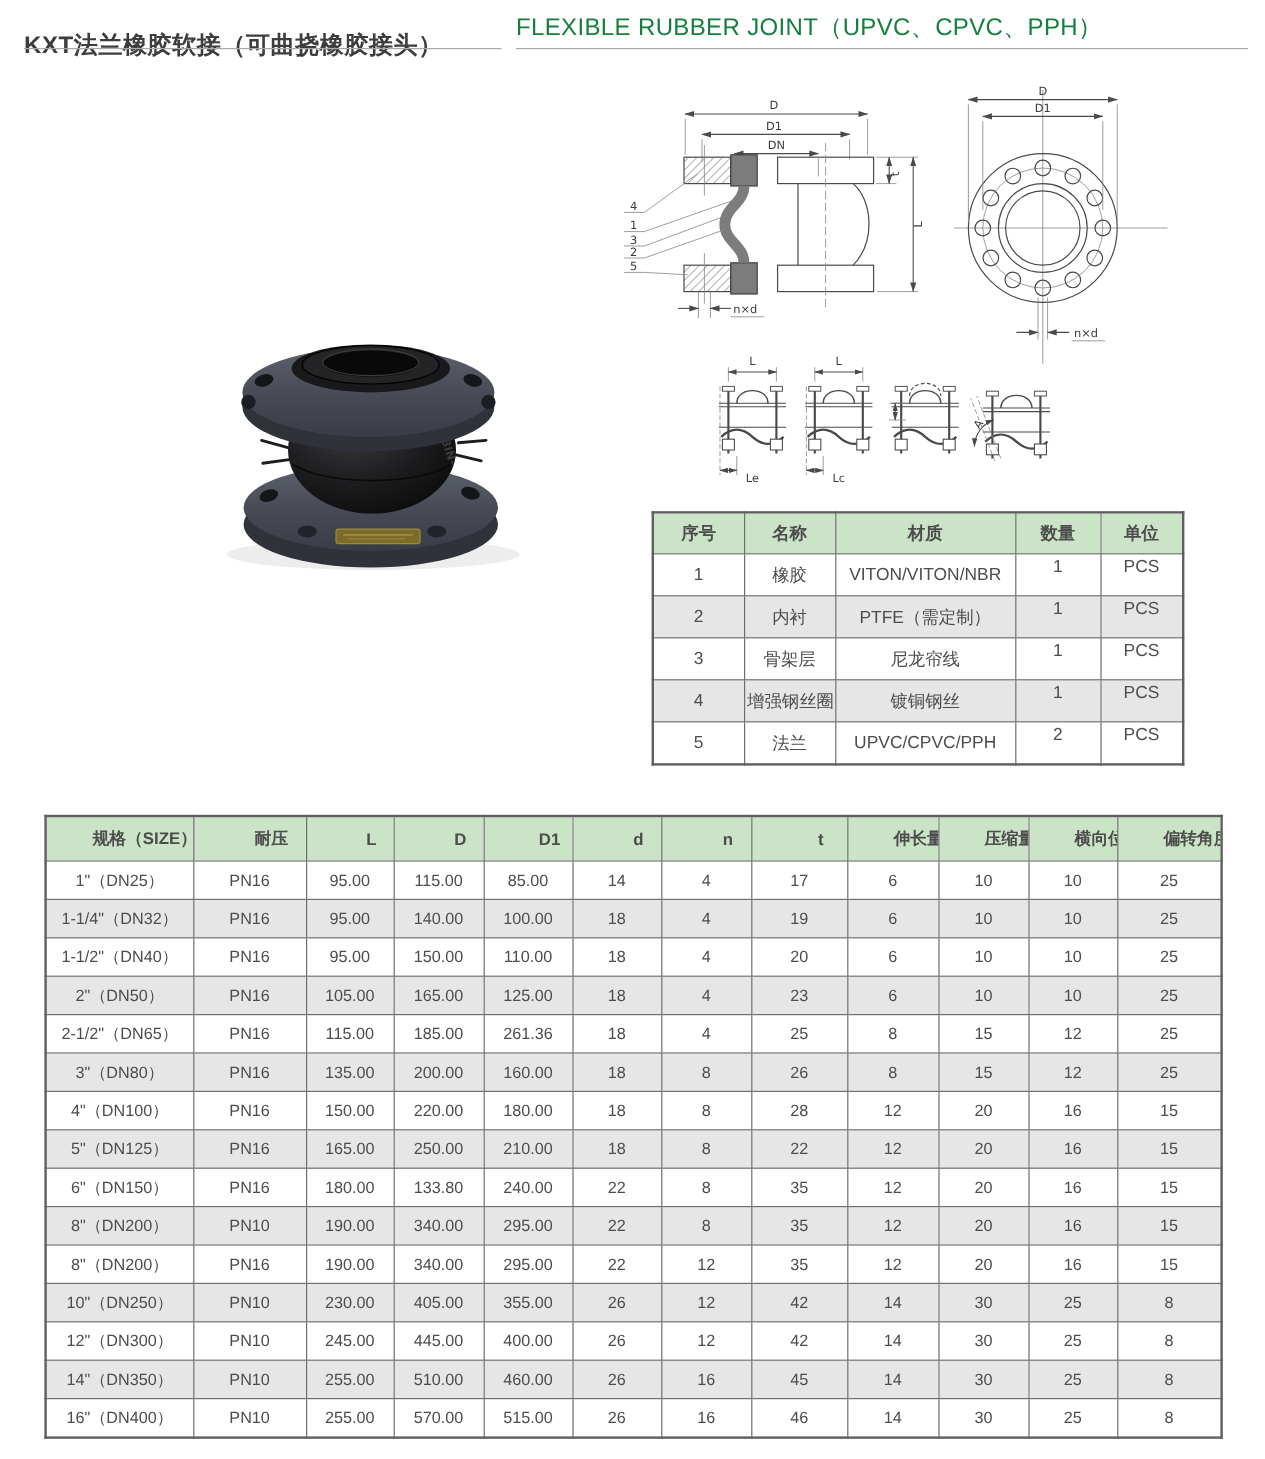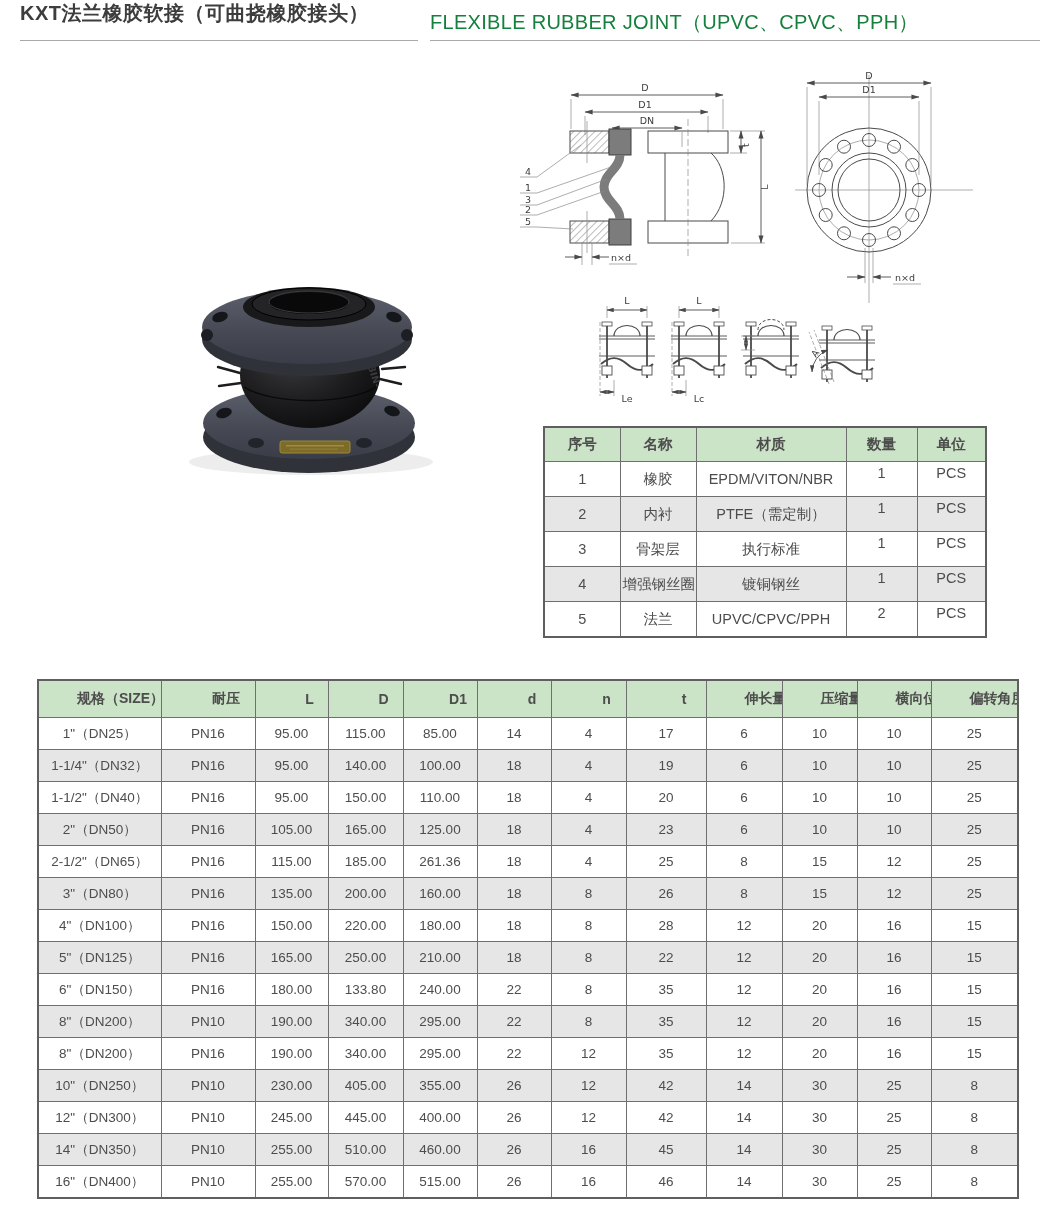--- a/index.html
+++ b/index.html
@@ -1,19 +1,19 @@
 <!DOCTYPE html>
 <html><head>
 <meta charset="utf-8">
 <style>
   html,body{margin:0;padding:0;background:#fff;}
   .page{position:relative;width:1054px;height:1216px;background:#fff;overflow:hidden;
         font-family:"Liberation Sans","DejaVu Sans",sans-serif;}
   
-  .title-zh{position:absolute;left:20px;top:0;font-size:20px;font-weight:bold;color:#3d3d3d;letter-spacing:.5px;}
+  .title-zh{position:absolute;left:20px;top:24px;font-size:20px;font-weight:bold;color:#3d3d3d;letter-spacing:.5px;}
   .title-en{position:absolute;left:430px;top:9px;font-size:20px;font-weight:500;color:#15803d;letter-spacing:.3px;}
   .rule{position:absolute;top:40px;height:1px;background:#a9a9a9;}
   .rule-zh{left:20px;width:398px;}
   .rule-en{left:430px;width:610px;}
   
   .svg-abs{position:absolute;}
   svg text{font-family:"DejaVu Sans","Liberation Sans",sans-serif;font-size:9.5px;fill:#3c3c3c;}
   .ln{stroke:#4a4a4a;stroke-width:1;fill:none;}
   .thin{stroke:#8a8a8a;stroke-width:.7;fill:none;}
   .dim{stroke:#4a4a4a;stroke-width:.9;fill:none;}
@@ -318,35 +318,35 @@
           <th>名称</th>
           <th>材质</th>
           <th>数量</th>
           <th>单位</th>
         </tr>
       </thead>
     <tbody>
         <tr>
           <td>1</td>
           <td>橡胶</td>
-          <td>EPDM/VITON/NBR</td>
+          <td>VITON/VITON/NBR</td>
           <td>1</td>
           <td>PCS</td>
         </tr>
         <tr>
           <td>2</td>
           <td>内衬</td>
           <td>PTFE（需定制）</td>
           <td>1</td>
           <td>PCS</td>
         </tr>
         <tr>
           <td>3</td>
           <td>骨架层</td>
-          <td>执行标准</td>
+          <td>尼龙帘线</td>
           <td>1</td>
           <td>PCS</td>
         </tr>
         <tr>
           <td>4</td>
           <td>增强钢丝圈</td>
           <td>镀铜钢丝</td>
           <td>1</td>
           <td>PCS</td>
         </tr>

